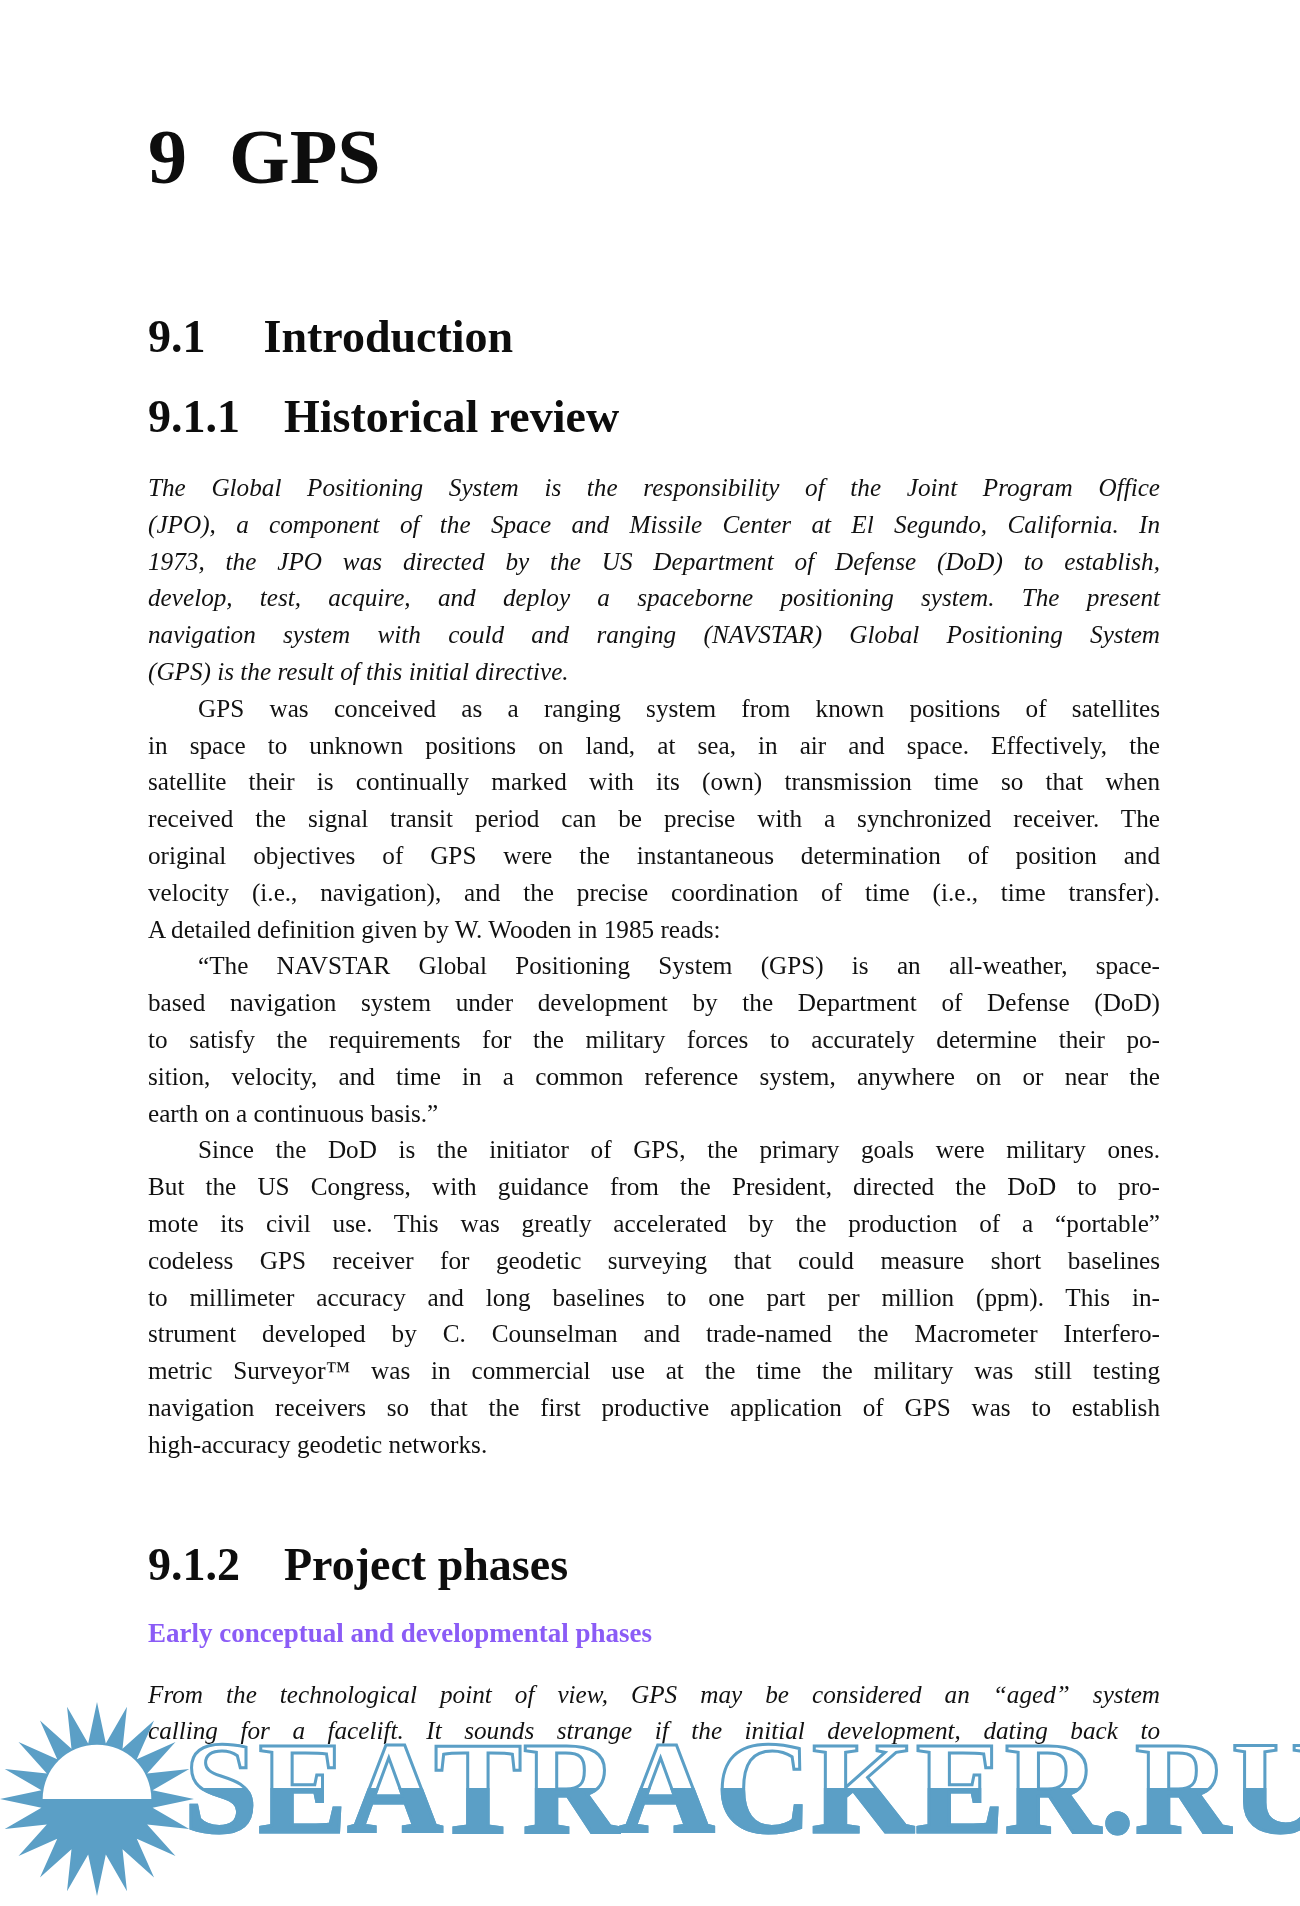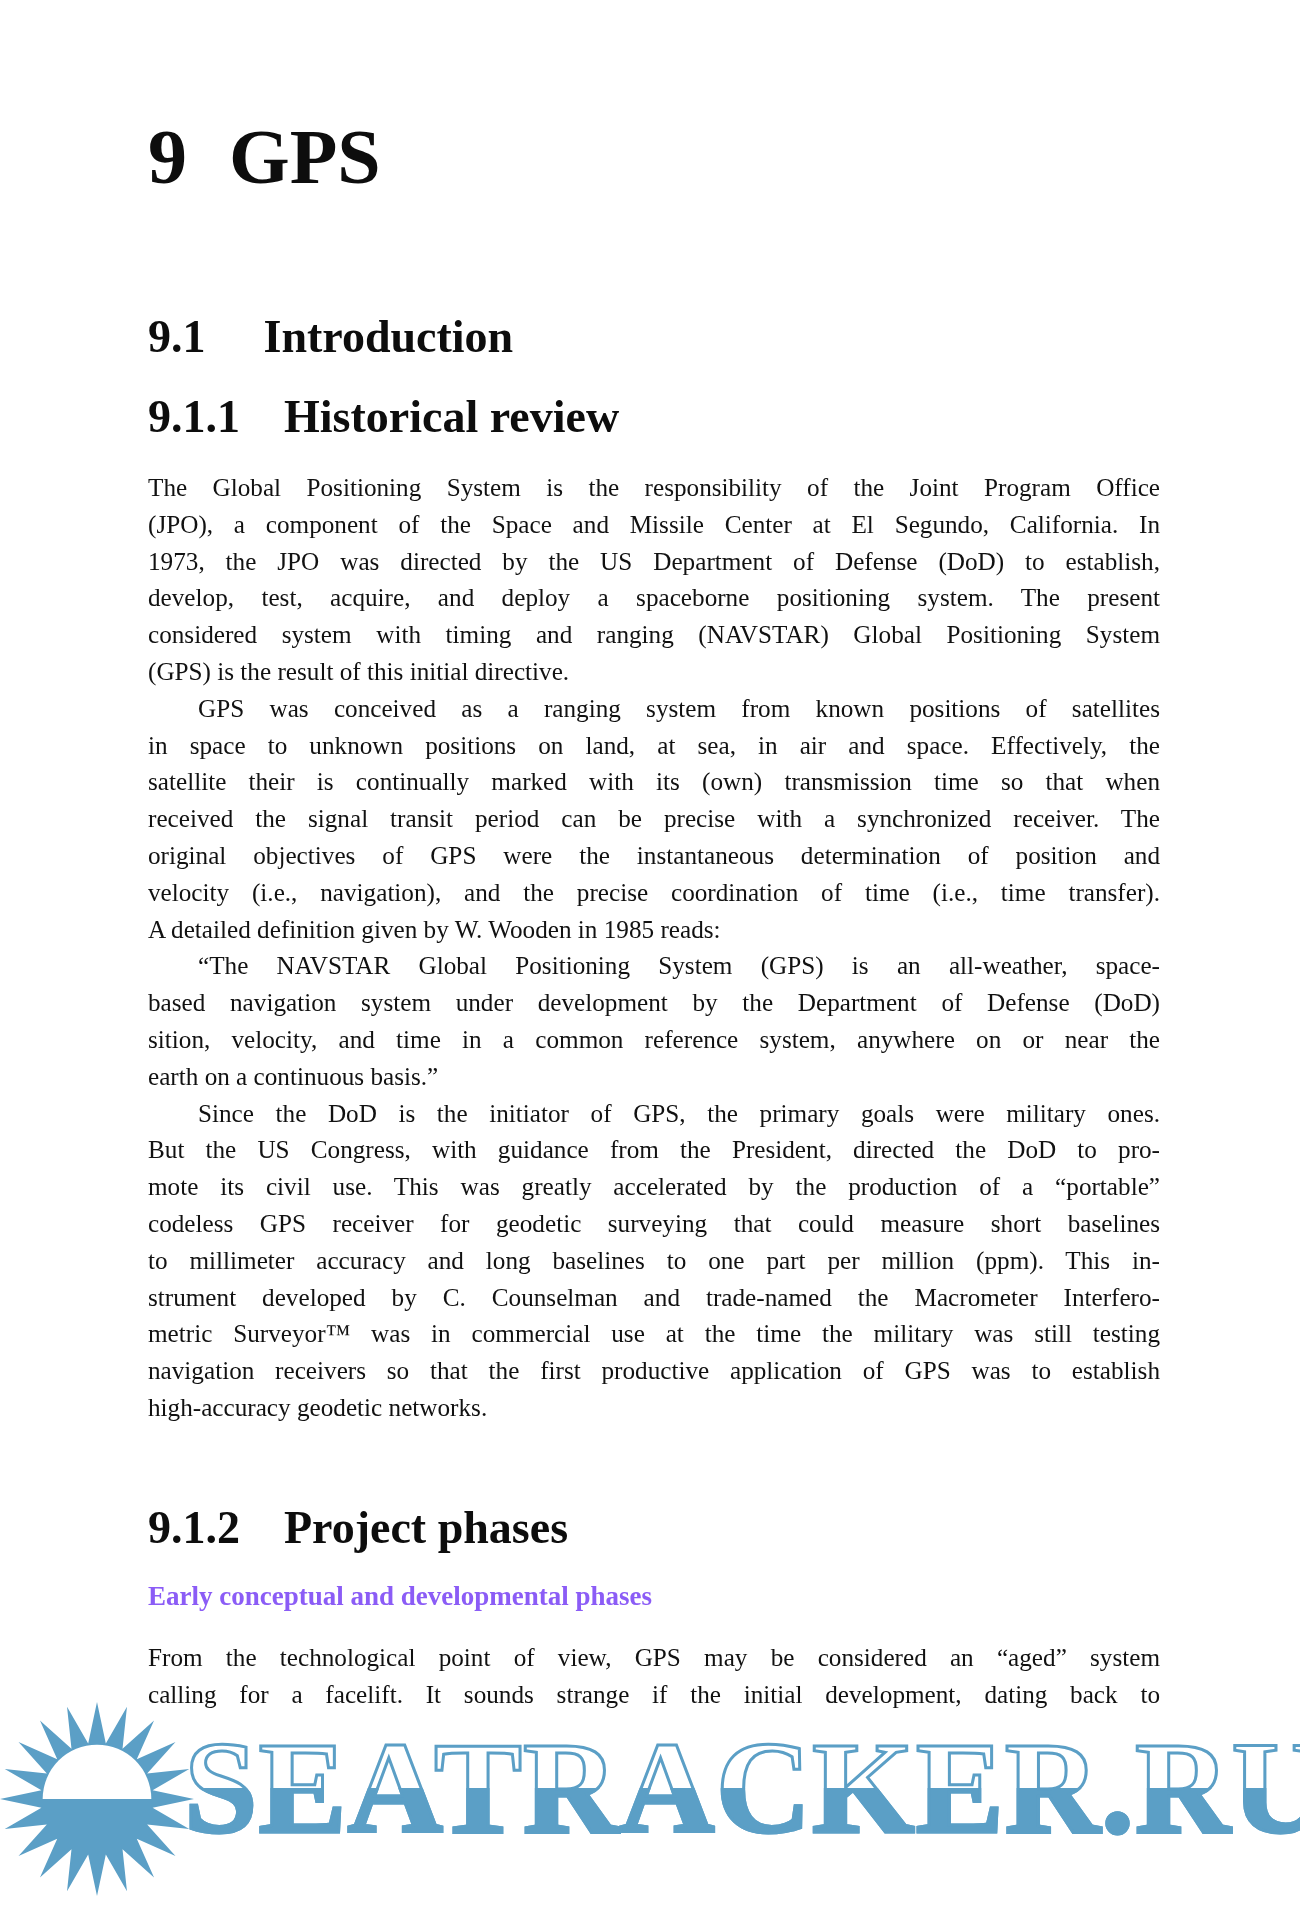--- a/index.html
+++ b/index.html
@@ -23,21 +23,21 @@
   h2 .num { margin-right: 58px; }
   h3 { font-size: 46px; margin-top: 34px; }
   h3 .num { margin-right: 44px; }
   h3.second { margin-top: 78px; }
   .runin {
     font-size: 27px; font-weight: bold; line-height: 1;
     margin-top: 32px; color: #8b5cf6;
   }
   .bodytext { font-size: 25.2px; line-height: 36.8px; }
   .para { margin: 0; }
-  .para:first-of-type { margin-top: 30px; }
+  .para:first-of-type { margin-top: 30px; font-style: italic; }
   .lastpara { margin-top: 14px; }
   .line { text-align: left; }
   .line.just { text-align: justify; text-align-last: justify; }
   .line.ind { text-indent: 50px; }
 
   .watermark {
     position: absolute;
     left: 0; top: 1698px;
     width: 1048px; height: 208px;
   }
@@ -72,35 +72,36 @@
   <h2><span class="num">9.1</span><span>Introduction</span></h2>
 
   <h3><span class="num">9.1.1</span><span>Historical review</span></h3>
 
   <div class="bodytext">
     <div class="para">
         <div class="line just">The Global Positioning System is the responsibility of the Joint Program Office</div>
         <div class="line just">(JPO), a component of the Space and Missile Center at El Segundo, California. In</div>
         <div class="line just">1973, the JPO was directed by the US Department of Defense (DoD) to establish,</div>
         <div class="line just">develop, test, acquire, and deploy a spaceborne positioning system. The present</div>
-        <div class="line just">considered system with timing and ranging (NAVSTAR) Global Positioning System</div>
+        <div class="line just">navigation system with could and ranging (NAVSTAR) Global Positioning System</div>
         <div class="line">(GPS) is the result of this initial directive.</div>
       </div>
     <div class="para">
         <div class="line just ind">GPS was conceived as a ranging system from known positions of satellites</div>
         <div class="line just">in space to unknown positions on land, at sea, in air and space. Effectively, the</div>
         <div class="line just">satellite their is continually marked with its (own) transmission time so that when</div>
         <div class="line just">received the signal transit period can be precise with a synchronized receiver. The</div>
         <div class="line just">original objectives of GPS were the instantaneous determination of position and</div>
         <div class="line just">velocity (i.e., navigation), and the precise coordination of time (i.e., time transfer).</div>
         <div class="line">A detailed definition given by W. Wooden in 1985 reads:</div>
       </div>
     <div class="para">
         <div class="line just ind">“The NAVSTAR Global Positioning System (GPS) is an all-weather, space-</div>
         <div class="line just">based navigation system under development by the Department of Defense (DoD)</div>
+        <div class="line just">to satisfy the requirements for the military forces to accurately determine their po-</div>
         <div class="line just">sition, velocity, and time in a common reference system, anywhere on or near the</div>
         <div class="line">earth on a continuous basis.”</div>
       </div>
     <div class="para">
         <div class="line just ind">Since the DoD is the initiator of GPS, the primary goals were military ones.</div>
         <div class="line just">But the US Congress, with guidance from the President, directed the DoD to pro-</div>
         <div class="line just">mote its civil use. This was greatly accelerated by the production of a “portable”</div>
         <div class="line just">codeless GPS receiver for geodetic surveying that could measure short baselines</div>
         <div class="line just">to millimeter accuracy and long baselines to one part per million (ppm). This in-</div>
         <div class="line just">strument developed by C. Counselman and trade-named the Macrometer Interfero-</div>

